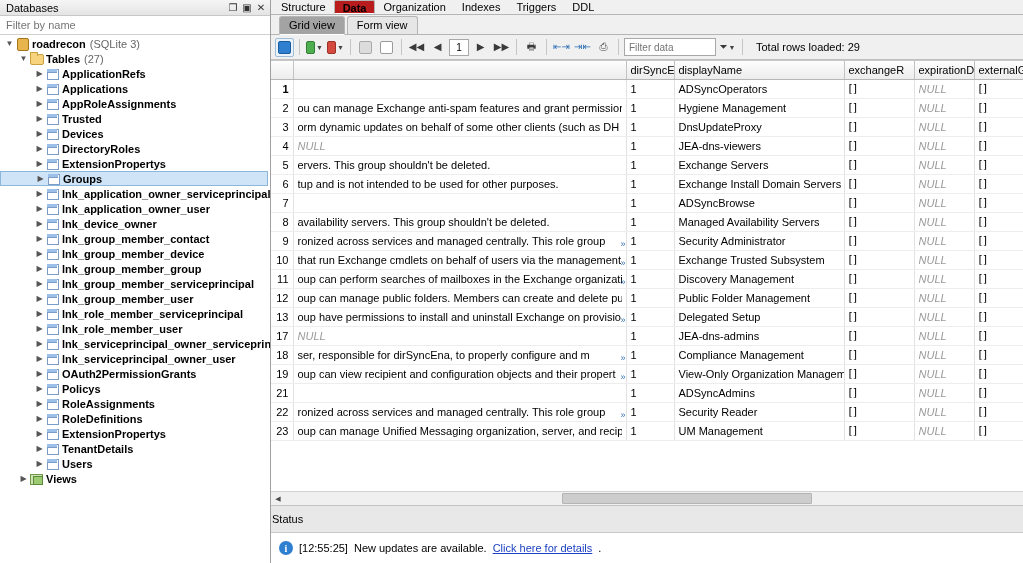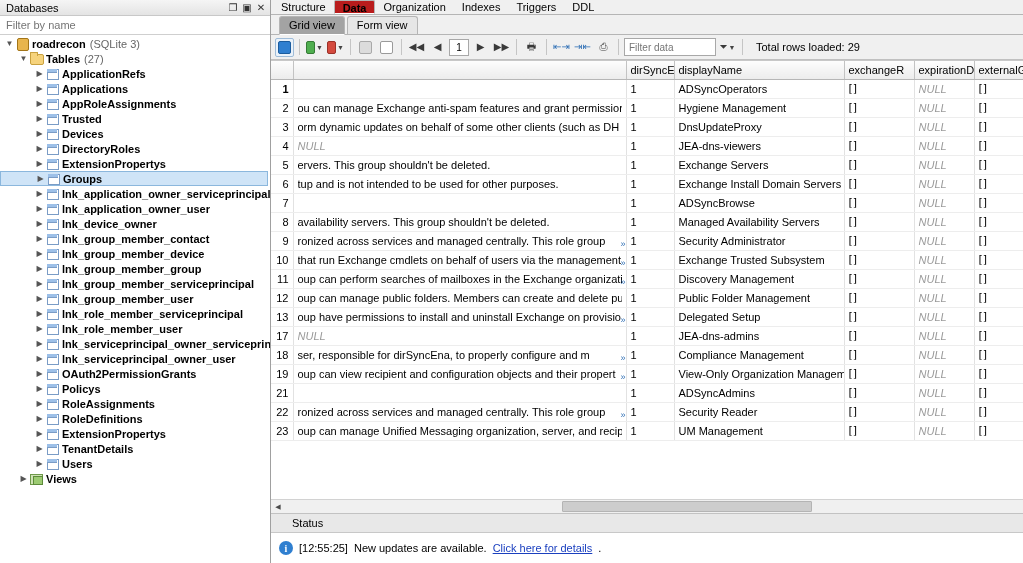--- a/index.html
+++ b/index.html
@@ -227,22 +227,22 @@
   }
   .hscroll .track { flex: 1; height: 13px; background: #f0f0f0; position: relative; }
   .hscroll .thumb {
     position: absolute; top: 1px; height: 11px; background: #cdcdcd; border: 1px solid #b4b4b4;
     left: 277px; width: 250px; border-radius: 1px;
   }
 
   
   .status-section { background: #f0f0f0; }
   .status-bar-title {
-    height: 20px; background: #e8e8e8; border-top: 1px solid #c2c2c2; border-bottom: 1px solid #c8c8c8;
-    display: flex; align-items: center; padding-left: 21px; font-size: 11px;
+    height: 28px; background: #e8e8e8; border-top: 1px solid #c2c2c2; border-bottom: 1px solid #c8c8c8;
+    display: flex; align-items: center; padding-left: 1px; font-size: 11px;
   }
   .status-body {
     height: 30px; background: #fff; display: flex; align-items: center;
     padding-left: 8px; font-size: 11px; gap: 6px;
   }
   .info-icon {
     width: 14px; height: 14px; border-radius: 50%;
     background: #2f7fd0; color: #fff; font-size: 10px; font-weight: bold;
     display: flex; align-items: center; justify-content: center;
     font-family: "Liberation Serif", serif;

